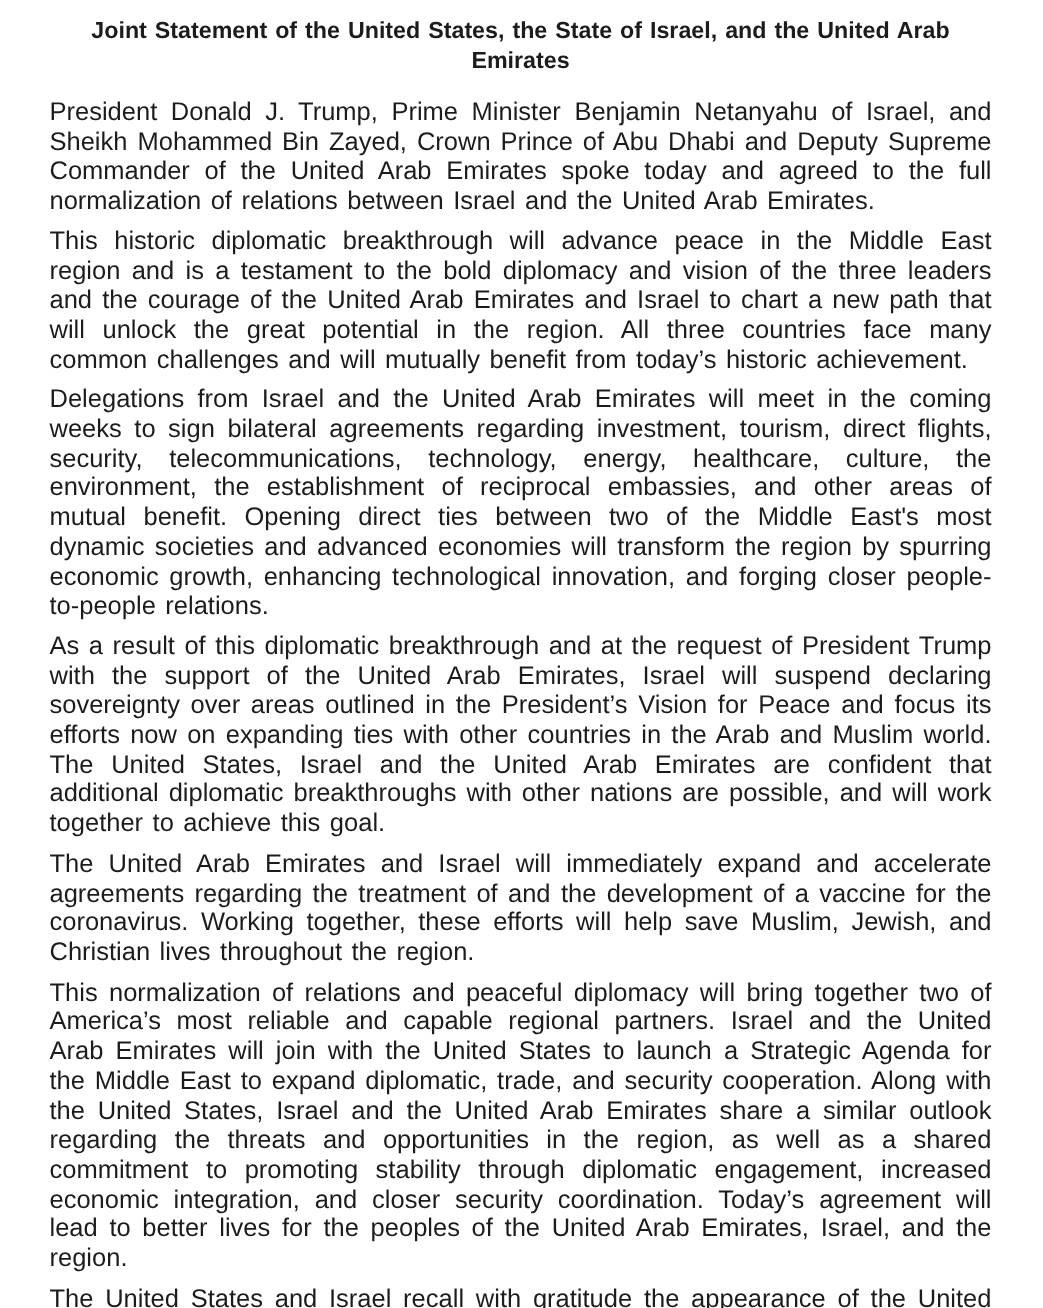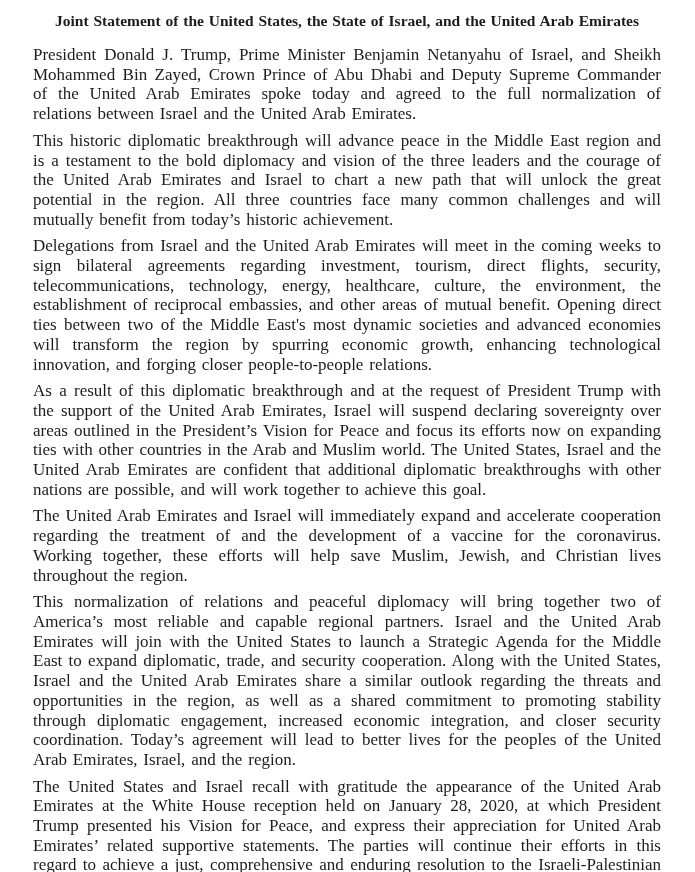--- a/index.html
+++ b/index.html
@@ -7,21 +7,21 @@
     padding: 0;
     background: #ffffff;
   }
   .page {
     position: relative;
     width: 695px;
     height: 872px;
     box-sizing: border-box;
     background: #ffffff;
     padding: 11px 34px 0 33px;
-    font-family: Liberation Serif, serif;
+    font-family: Liberation Sans, sans-serif;
     color: #1c1c1c;
     overflow: hidden;
   }
   .doc-title {
     font-size: 15.5px;
     line-height: 20px;
     font-weight: bold;
     text-align: center;
     margin: 0 0 14px 0;
     word-spacing: 1px;
@@ -44,19 +44,19 @@
   <h1 class="doc-title">Joint Statement of the United States, the State of Israel, and the United Arab Emirates</h1>
 
   <p class="doc-paragraph">President Donald J. Trump, Prime Minister Benjamin Netanyahu of Israel, and Sheikh Mohammed Bin Zayed, Crown Prince of Abu Dhabi and Deputy Supreme Commander of the United Arab Emirates spoke today and agreed to the full normalization of relations between Israel and the United Arab Emirates.</p>
 
   <p class="doc-paragraph">This historic diplomatic breakthrough will advance peace in the Middle East region and is a testament to the bold diplomacy and vision of the three leaders and the courage of the United Arab Emirates and Israel to chart a new path that will unlock the great potential in the region. All three countries face many common challenges and will mutually benefit from today’s historic achievement.</p>
 
   <p class="doc-paragraph">Delegations from Israel and the United Arab Emirates will meet in the coming weeks to sign bilateral agreements regarding investment, tourism, direct flights, security, telecommunications, technology, energy, healthcare, culture, the environment, the establishment of reciprocal embassies, and other areas of mutual benefit.  Opening direct ties between two of the Middle East's most dynamic societies and advanced economies will transform the region by spurring economic growth, enhancing technological innovation, and forging closer people-to-people relations.</p>
 
   <p class="doc-paragraph">As a result of this diplomatic breakthrough and at the request of President Trump with the support of the United Arab Emirates, Israel will suspend declaring sovereignty over areas outlined in the President’s Vision for Peace and focus its efforts now on expanding ties with other countries in the Arab and Muslim world. The United States, Israel and the United Arab Emirates are confident that additional diplomatic breakthroughs with other nations are possible, and will work together to achieve this goal.</p>
 
-  <p class="doc-paragraph">The United Arab Emirates and Israel will immediately expand and accelerate cooperation regarding the treatment of and the development of a vaccine for the coronavirus.  Working together, these efforts will help save Muslim, Jewish, and Christian lives throughout the region.</p>
+  <p class="doc-paragraph">The United Arab Emirates and Israel will immediately expand and accelerate agreements regarding the treatment of and the development of a vaccine for the coronavirus.  Working together, these efforts will help save Muslim, Jewish, and Christian lives throughout the region.</p>
 
   <p class="doc-paragraph">This normalization of relations and peaceful diplomacy will bring together two of America’s most reliable and capable regional partners.  Israel and the United Arab Emirates will join with the United States to launch a Strategic Agenda for the Middle East to expand diplomatic, trade, and security cooperation.  Along with the United States, Israel and the United Arab Emirates share a similar outlook regarding the threats and opportunities in the region, as well as a shared commitment to promoting stability through diplomatic engagement, increased economic integration, and closer security coordination.  Today’s agreement will lead to better lives for the peoples of the United Arab Emirates, Israel, and the region.</p>
 
   <p class="doc-paragraph">The United States and Israel recall with gratitude the appearance of the United Arab Emirates at the White House reception held on January 28, 2020, at which President Trump presented his Vision for Peace, and express their appreciation for United Arab Emirates’ related supportive statements.  The parties will continue their efforts in this regard to achieve a just, comprehensive and enduring resolution to the Israeli-Palestinian conflict.  As set forth in the Vision for Peace, all Muslims who come in peace may visit and pray at the Al Aqsa Mosque, and Jerusalem’s other holy sites should remain open for peaceful worshippers of all faiths.</p>
 
 </div>
 
 </body></html>

